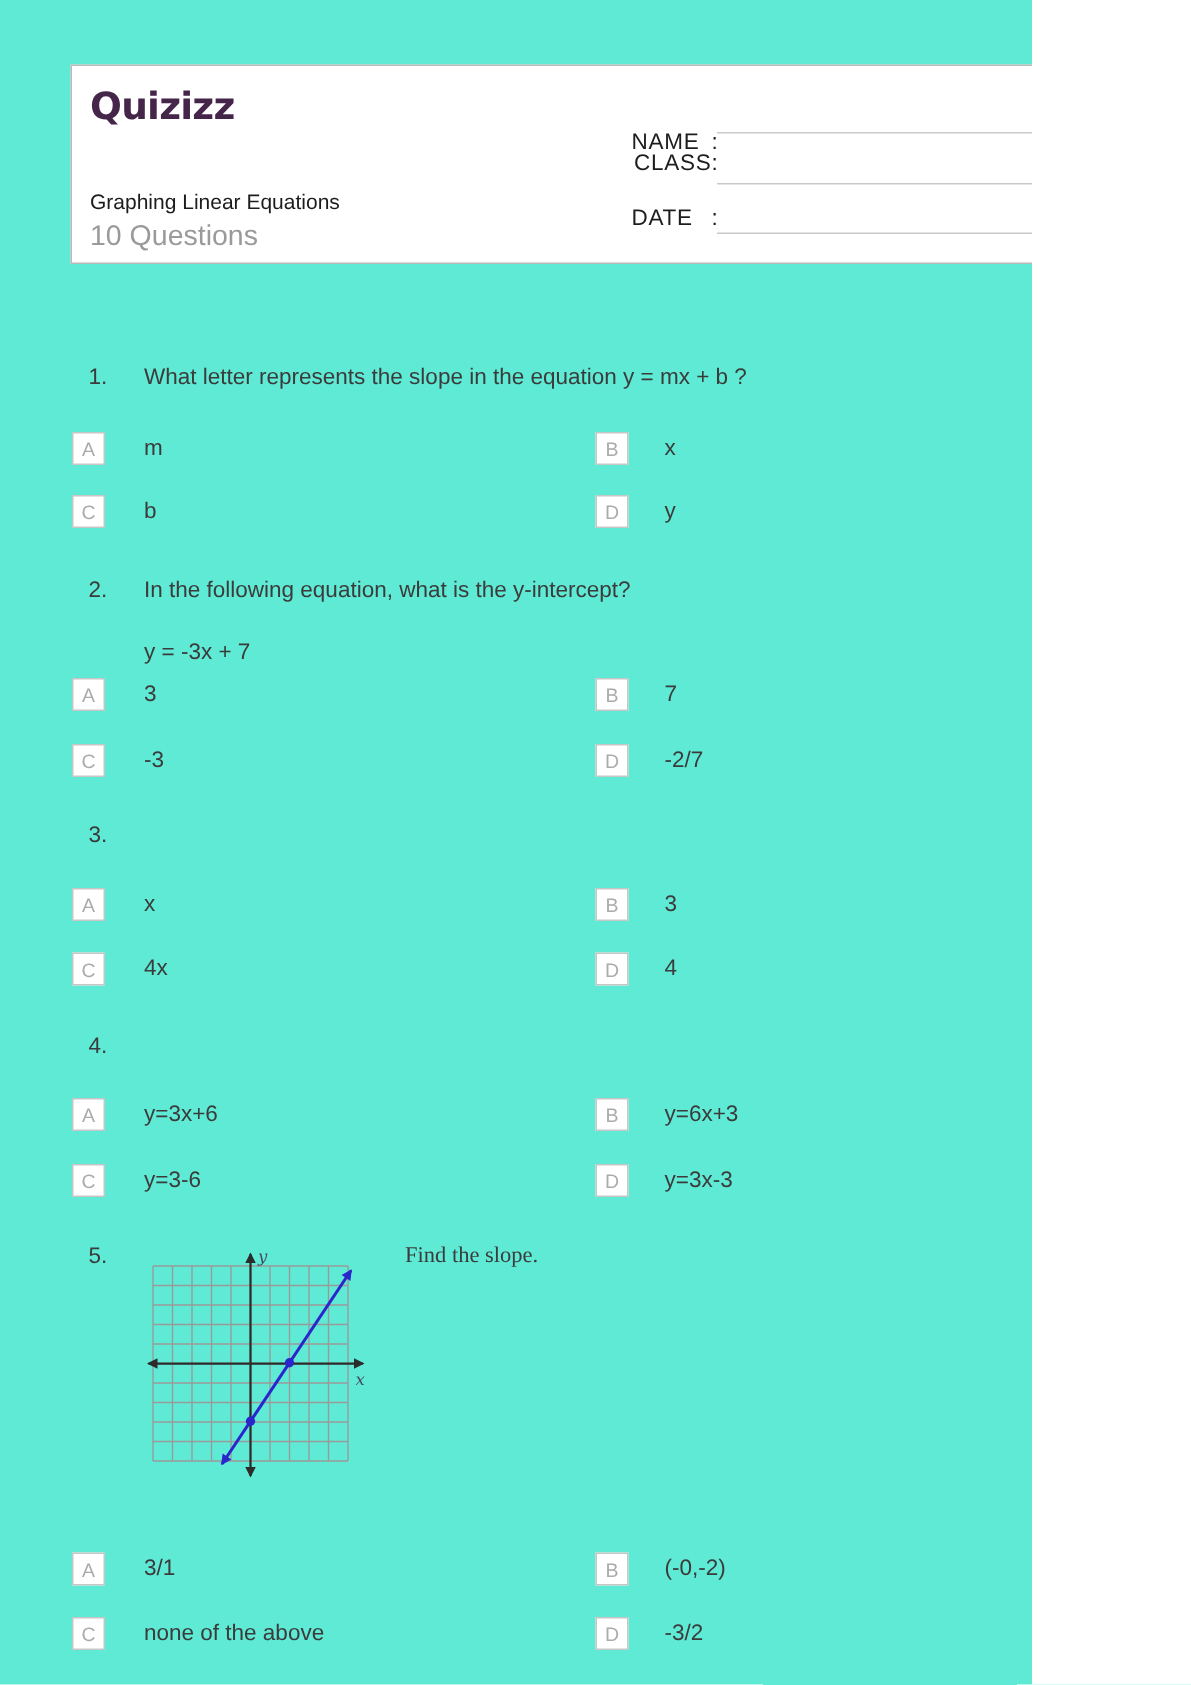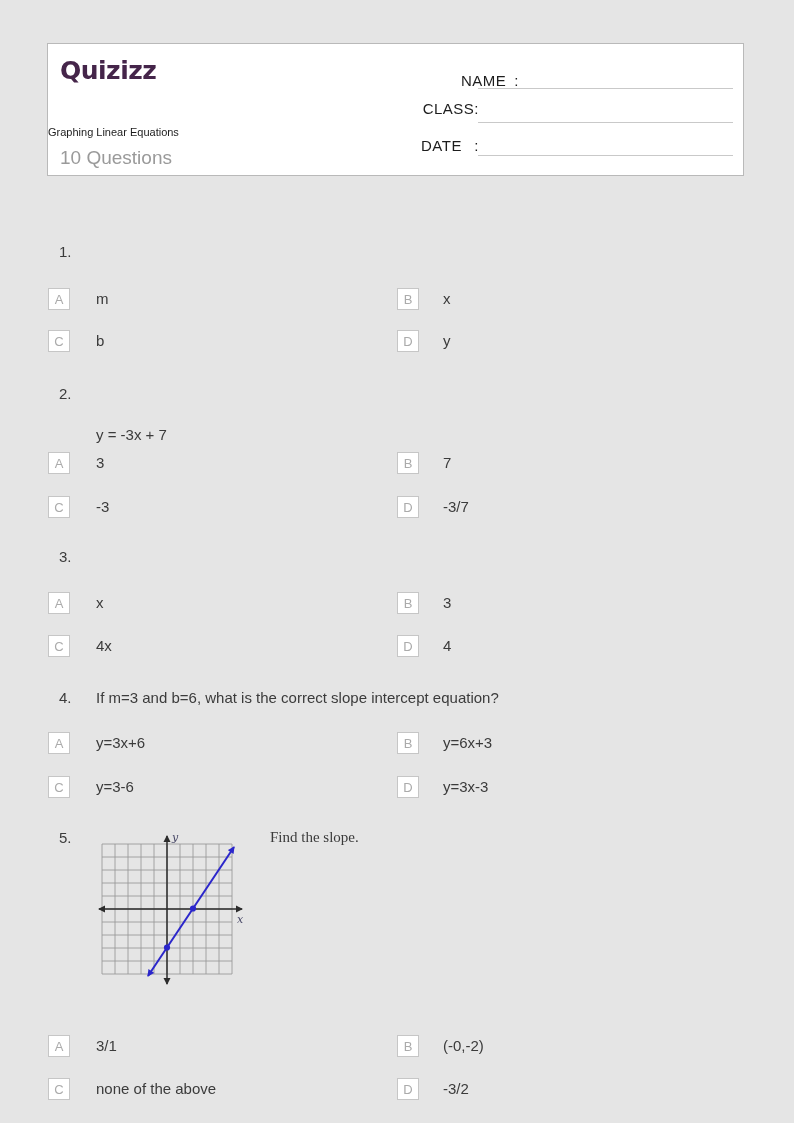--- a/index.html
+++ b/index.html
@@ -1,30 +1,30 @@
 <!DOCTYPE html>
 <html><head>
 <meta charset="utf-8">
 <style>
   html,body{margin:0;padding:0;background:#ffffff;}
   .page{
-    position:relative;width:794px;height:1123px;background:#e5e5e5;overflow:hidden;
+    position:relative;width:688px;height:1123px;background:#5eead4;overflow:hidden;
     font-family:"Liberation Sans",sans-serif;color:#3b3b3b;
   }
   
   .header-card{
     position:absolute;left:47px;top:43px;width:697px;height:133px;
     border:1.5px solid #b9b9b9;background:#fff;box-sizing:border-box;
   }
   .logo{
     position:absolute;left:12px;top:12px;
     font-family:"DejaVu Sans",sans-serif;font-weight:700;font-size:25px;
     letter-spacing:-0.5px;color:#45254a;
   }
-  .quiz-title{position:absolute;left:0;top:82px;font-size:11px;color:#1c1c1c;}
+  .quiz-title{position:absolute;left:12px;top:82px;font-size:14px;color:#1c1c1c;}
   .quiz-sub{position:absolute;left:12px;top:103px;font-size:19px;color:#9a9a9a;}
   .fld-label{
     position:absolute;left:373px;width:58px;display:flex;justify-content:space-between;
     font-size:15px;color:#1d1d1d;letter-spacing:0.5px;
   }
   .fld-line{
     position:absolute;left:430px;width:255px;height:0;
     border-bottom:1px solid #c9c9c9;
   }
   
@@ -48,93 +48,94 @@
 </head>
 <body>
 
 <div class="page">
 
   <div class="header-card">
     <div class="logo">Quizizz</div>
     <div class="quiz-title">Graphing Linear Equations</div>
     <div class="quiz-sub">10 Questions</div>
 
-    <div class="fld-label" style="top:28px;margin-left:40px;">
+    <div class="fld-label" style="top:42px;">
       <span>NAME</span>
         <span>:</span>
     </div>
     <div class="fld-line" style="top:44px;"></div>
 
     <div class="fld-label" style="top:56px;justify-content:flex-end;">
       <span>CLASS</span>
         <span>:</span>
     </div>
     <div class="fld-line" style="top:78px;"></div>
 
     <div class="fld-label" style="top:93px;">
       <span>DATE</span>
         <span>:</span>
     </div>
     <div class="fld-line" style="top:111px;"></div>
   </div>
 
   <div class="qline" style="top:243px;">
     <span class="qnum">1.</span>
+    <span class="qbody">What letter represents the slope in the equation y = mx + b ?</span>
   </div>
   <div class="orow" style="top:288px;">
     <span class="obox l">A</span>
     <span class="otext l">m</span>
     <span class="obox r">B</span>
     <span class="otext r">x</span>
   </div>
   <div class="orow" style="top:330px;">
     <span class="obox l">C</span>
     <span class="otext l">b</span>
     <span class="obox r">D</span>
     <span class="otext r">y</span>
   </div>
 
   <div class="qline" style="top:385px;">
     <span class="qnum">2.</span>
+    <span class="qbody">In the following equation, what is the y-intercept?</span>
   </div>
   <div class="qline" style="top:426px;">
     <span class="qbody">y = -3x + 7</span>
   </div>
   <div class="orow" style="top:452px;">
     <span class="obox l">A</span>
     <span class="otext l">3</span>
     <span class="obox r">B</span>
     <span class="otext r">7</span>
   </div>
   <div class="orow" style="top:496px;">
     <span class="obox l">C</span>
     <span class="otext l">-3</span>
     <span class="obox r">D</span>
-    <span class="otext r">-3/7</span>
+    <span class="otext r">-2/7</span>
   </div>
 
   <div class="qline" style="top:548px;">
     <span class="qnum">3.</span>
   </div>
   <div class="orow" style="top:592px;">
     <span class="obox l">A</span>
     <span class="otext l">x</span>
     <span class="obox r">B</span>
     <span class="otext r">3</span>
   </div>
   <div class="orow" style="top:635px;">
     <span class="obox l">C</span>
     <span class="otext l">4x</span>
     <span class="obox r">D</span>
     <span class="otext r">4</span>
   </div>
 
   <div class="qline" style="top:689px;">
     <span class="qnum">4.</span>
-    <span class="qbody">If m=3 and b=6, what is the correct slope intercept equation?</span>
   </div>
   <div class="orow" style="top:732px;">
     <span class="obox l">A</span>
     <span class="otext l">y=3x+6</span>
     <span class="obox r">B</span>
     <span class="otext r">y=6x+3</span>
   </div>
   <div class="orow" style="top:776px;">
     <span class="obox l">C</span>
     <span class="otext l">y=3-6</span>

